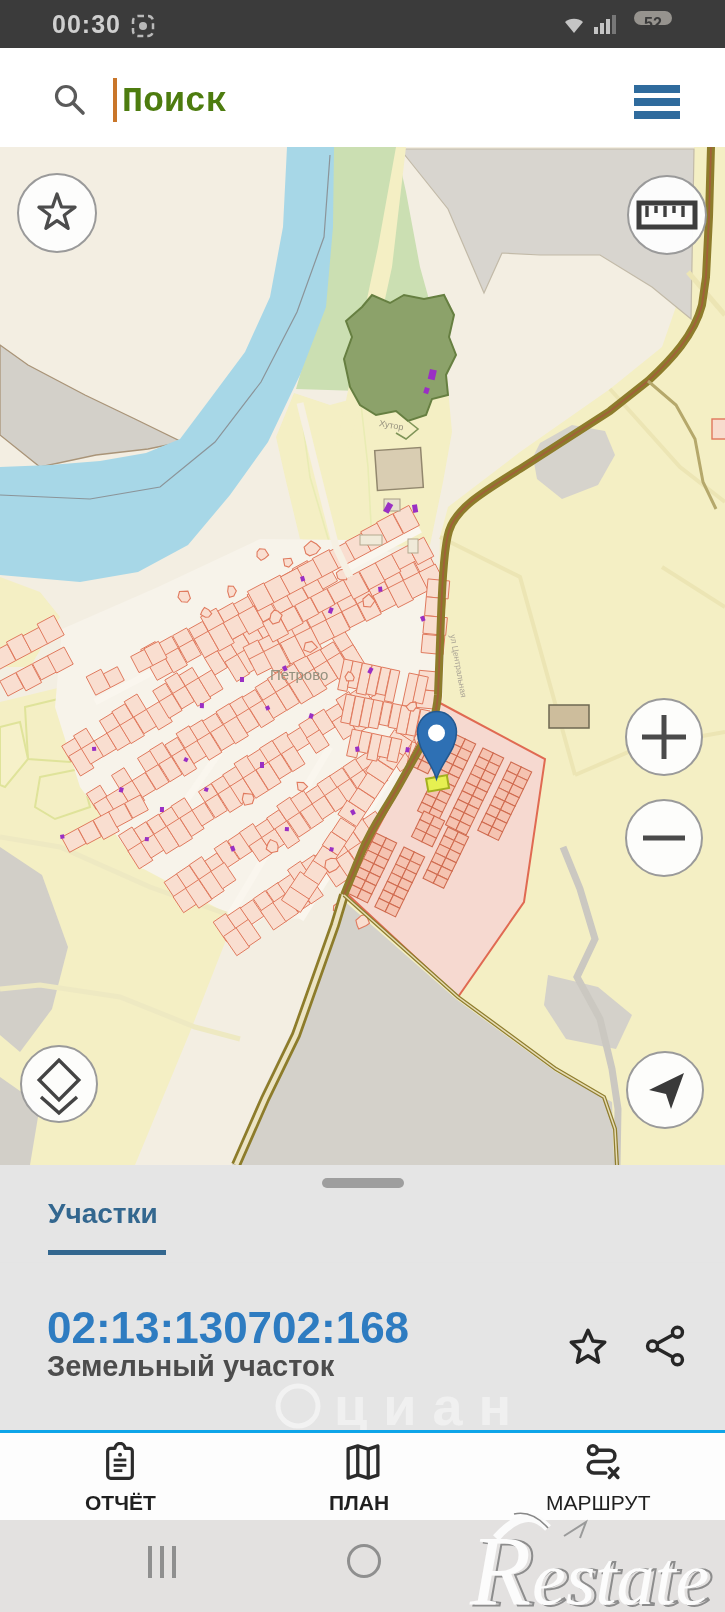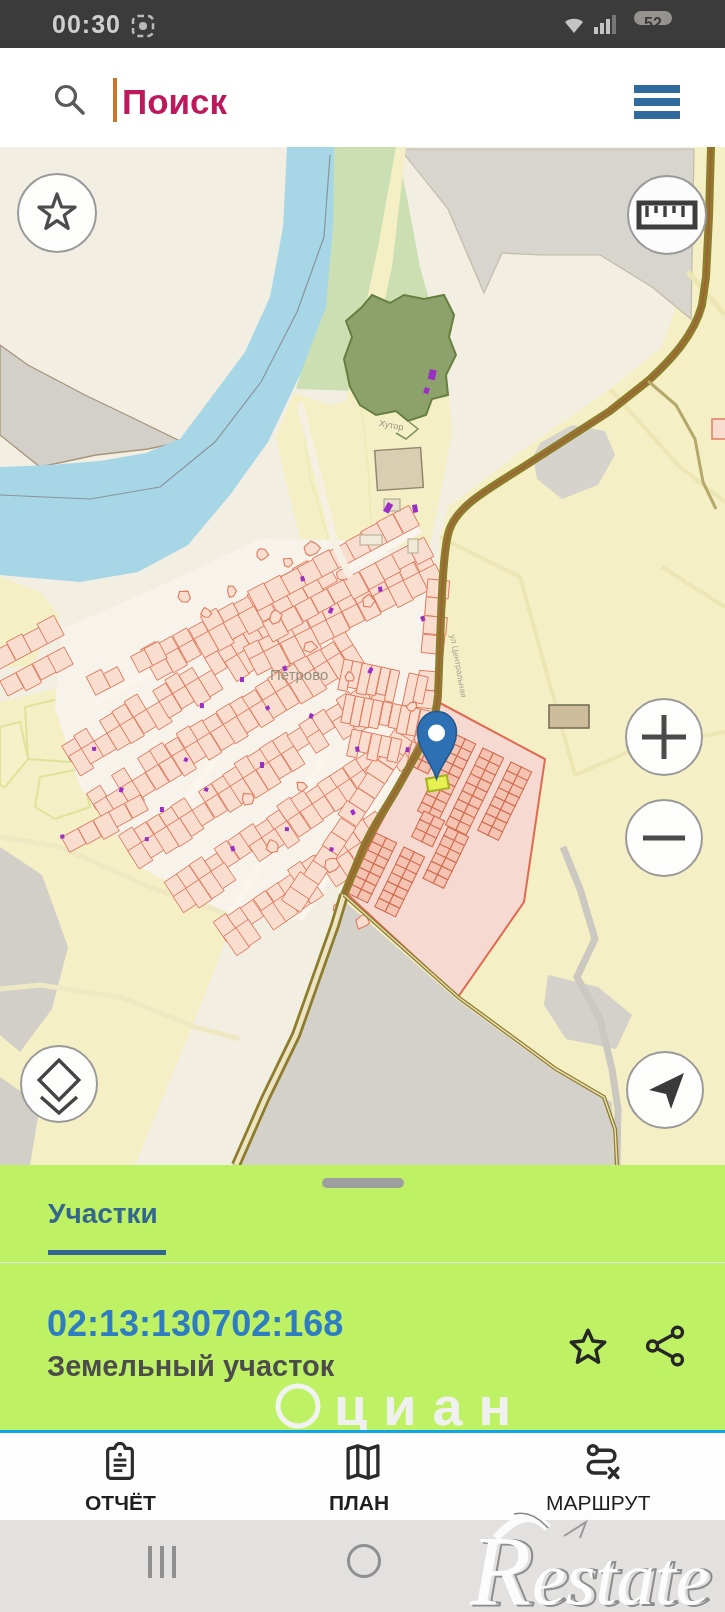--- a/index.html
+++ b/index.html
@@ -34,21 +34,21 @@
 
 <div class="abs" style="left:0;top:48px;width:725px;height:99px;background:#ffffff;box-shadow:0 2px 3px rgba(0,0,0,0.18);">
 
   <svg class="abs" style="left:53px;top:35px;" width="33" height="33" viewBox="0 0 33 33">
     <circle cx="13" cy="13" r="9.5" fill="none" stroke="#5a5a5a" stroke-width="3.2"></circle>
     <line x1="20" y1="20" x2="30" y2="30" stroke="#5a5a5a" stroke-width="3.6" stroke-linecap="round"></line>
   </svg>
 
   <div class="abs" style="left:113px;top:30px;width:4px;height:44px;background:#c9762a;"></div>
 
-  <div class="abs" style="left:122px;top:34px;color:#be185d;font-size:35px;font-weight:bold;">Поиск</div>
+  <div class="abs" style="left:122px;top:34px;color:#4d7c0f;font-size:35px;font-weight:bold;font-family:Liberation Mono, monospace;">Поиск</div>
 
   <svg class="abs" style="left:634px;top:37px;" width="46" height="36" viewBox="0 0 46 36">
     <rect x="0" y="0" width="46" height="8" fill="#2f6b9d"></rect>
     <rect x="0" y="13" width="46" height="8" fill="#2f6b9d"></rect>
     <rect x="0" y="26" width="46" height="8" fill="#2f6b9d"></rect>
   </svg>
 </div>
 
 <div class="abs" style="left:0;top:147px;width:725px;height:1018px;" id="mapwrap">
 <svg width="725" height="1018" viewBox="0 0 725 1018" xmlns="http://www.w3.org/2000/svg">
@@ -649,36 +649,36 @@
         <path d="M41 950 L59 966 L77 950" fill="none" stroke="#444" stroke-width="3.4"></path>
       </g>
 
 <g>
         <circle cx="665" cy="943" r="38" fill="#fdfdfd" fill-opacity="0.97" stroke="#9a9a9a" stroke-width="2"></circle>
         <path d="M684 926 L649 943 L666 947 L671 962 Z" fill="#3a3a3a"></path>
       </g>
 </svg>
 </div>
 
-<div class="abs" style="left:0;top:1165px;width:725px;height:267px;background:#bef264;">
+<div class="abs" style="left:0;top:1165px;width:725px;height:267px;background:#e5e5e5;">
 
   <div class="abs" style="left:322px;top:13px;width:82px;height:10px;border-radius:5px;background:#9e9e9e;"></div>
 
   <div class="abs" style="left:48px;top:33px;color:#33678f;font-size:28px;font-weight:bold;">Участки</div>
 
   <div class="abs" style="left:48px;top:85px;width:118px;height:5px;background:#33678f;"></div>
 
   <div class="abs" style="left:0;top:97px;width:725px;height:1px;background:#e4e4e4;"></div>
 
   <svg class="abs" style="left:270px;top:215px;" width="340" height="52" viewBox="0 0 340 52">
       <circle cx="28" cy="26" r="20" fill="none" stroke="#f2f2f2" stroke-width="5"></circle>
       <text x="64" y="45" font-family="Liberation Sans, sans-serif" font-size="54" font-weight="bold" letter-spacing="16" fill="#f0f0f0">циан</text>
     </svg>
 
-  <div class="abs" style="left:47px;top:138px;color:#2e7cc1;font-size:36px;font-weight:bold;">02:13:130702:168</div>
+  <div class="abs" style="left:47px;top:138px;color:#2e7cc1;font-size:44px;font-weight:bold;">02:13:130702:168</div>
 
   <div class="abs" style="left:47px;top:185px;color:#4c4c4c;font-size:29px;font-weight:bold;">Земельный участок</div>
 
   <svg class="abs" style="left:563px;top:158px;" width="50" height="48" viewBox="0 0 24 24">
     <path d="M12 3.6 L14.4 9 L20.4 9.6 L16 13.6 L17.3 19.6 L12 16.4 L6.7 19.6 L8 13.6 L3.6 9.6 L9.6 9 Z" fill="none" stroke="#262626" stroke-width="1.7" stroke-linejoin="round"></path>
   </svg>
 
   <svg class="abs" style="left:642px;top:158px;" width="46" height="46" viewBox="0 0 24 24">
     <circle cx="5.5" cy="12" r="2.6" fill="none" stroke="#262626" stroke-width="1.8"></circle>
     <circle cx="18.5" cy="4.8" r="2.6" fill="none" stroke="#262626" stroke-width="1.8"></circle>

